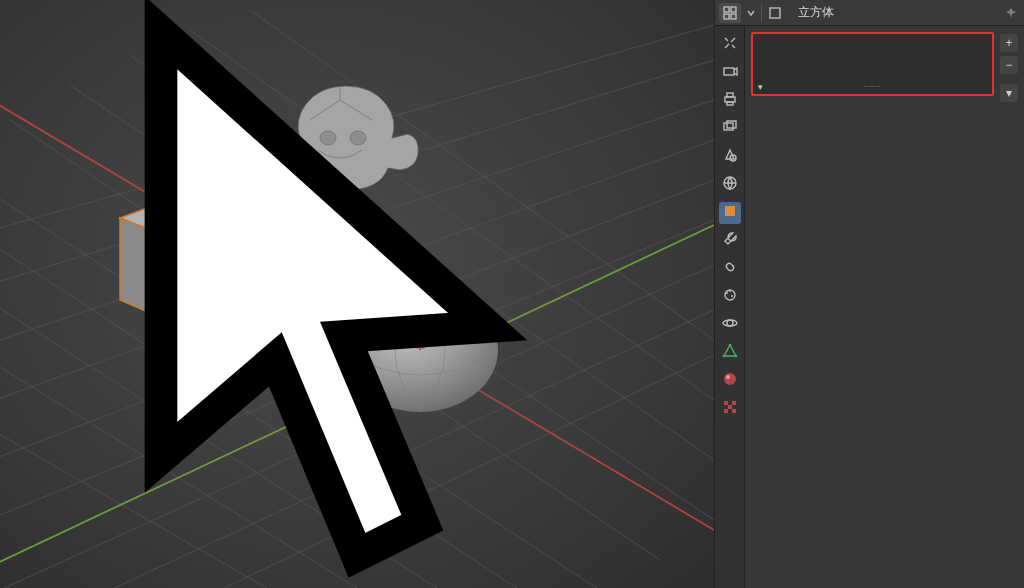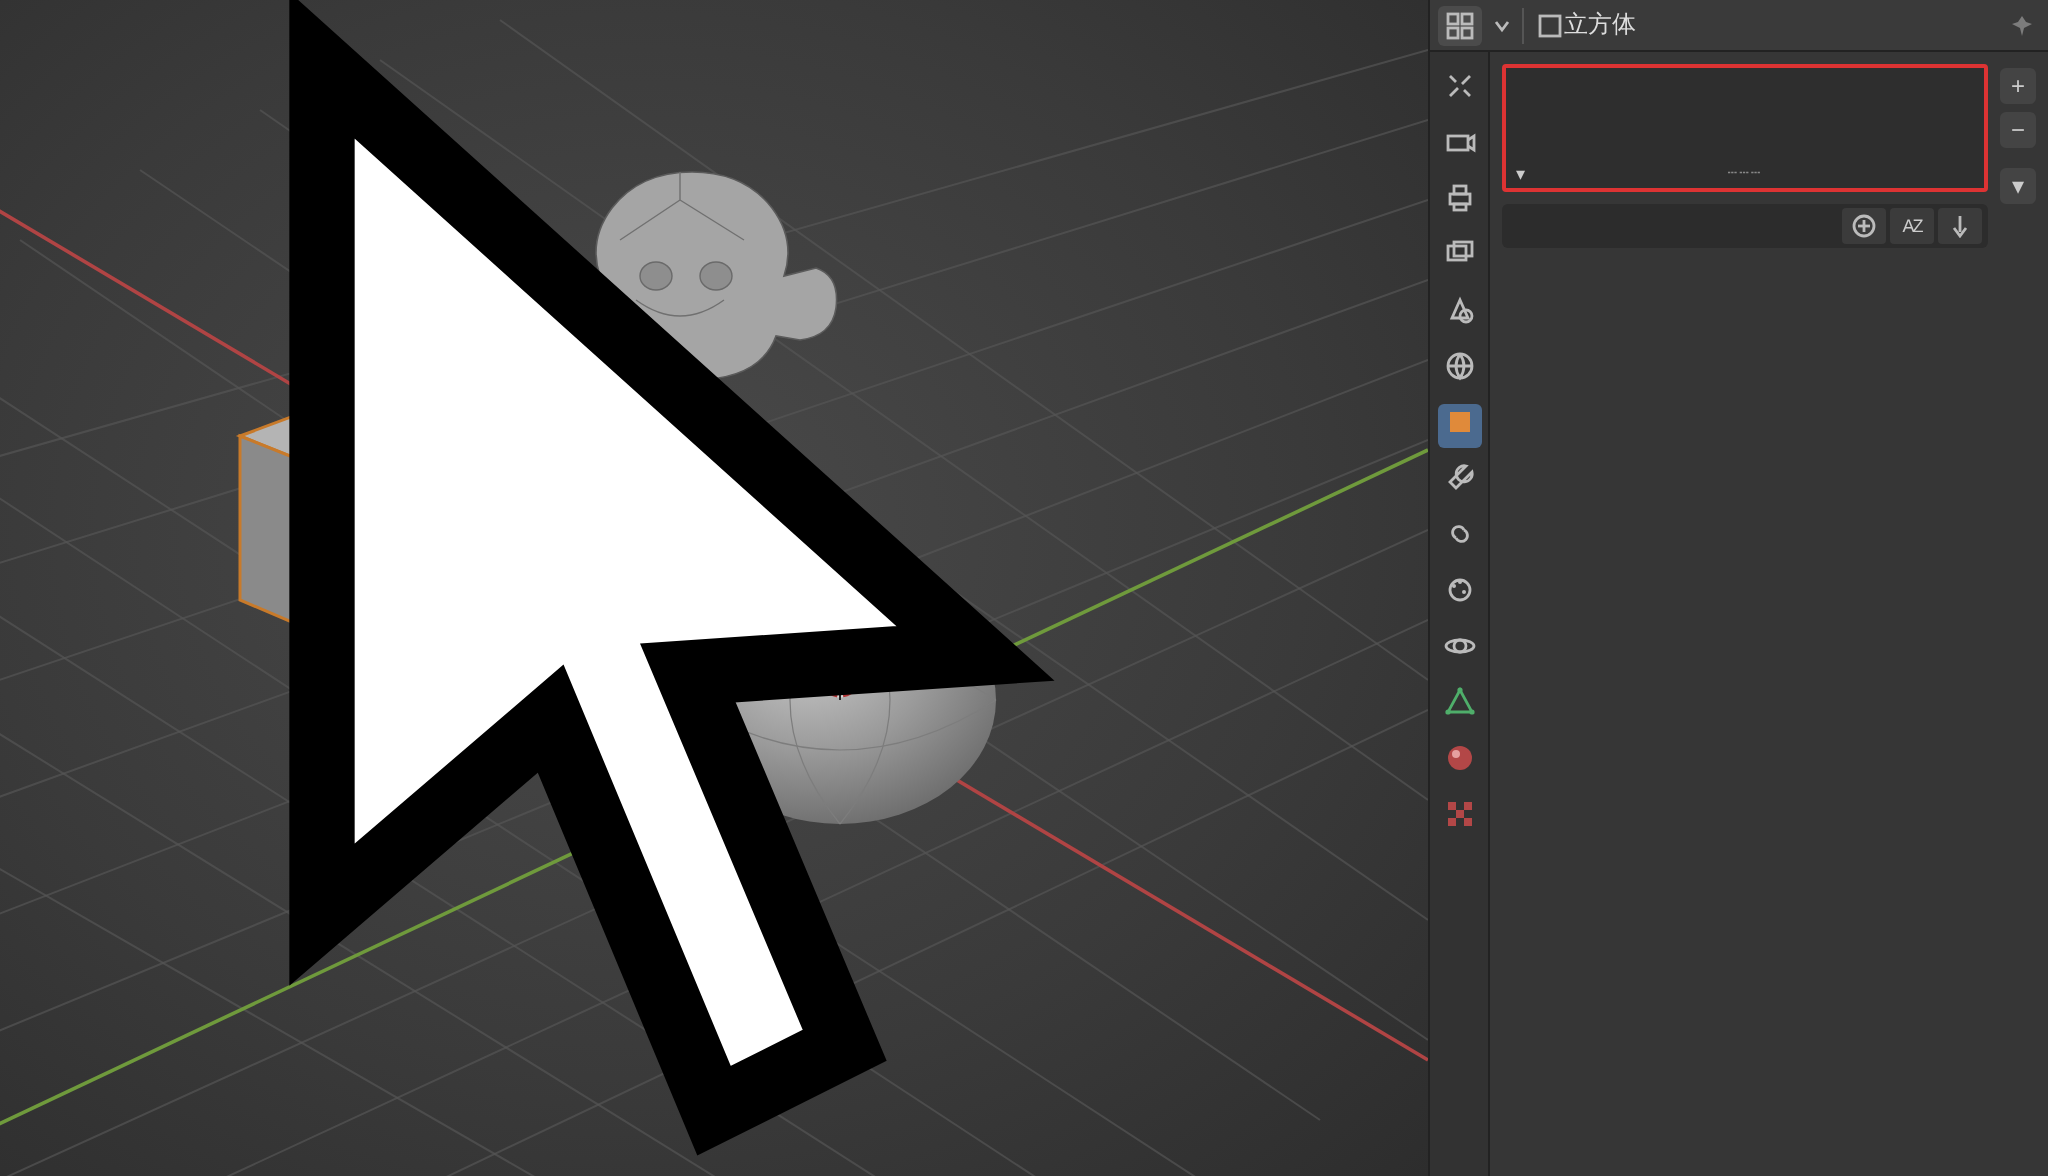--- a/index.html
+++ b/index.html
@@ -48,21 +48,21 @@
     padding: 0 4px;
     gap: 6px;
     font-size: 12px; color: #ddd;
     position: relative;
   }
   .hd-btn {
     width: 22px; height: 20px; display: flex; align-items: center; justify-content: center;
     border-radius: 3px; background: #4b4b4b;
   }
   .hd-sep { width:1px; height:18px; background:#555; }
-  .hd-title { display:flex; align-items:center; gap:0; }
+  .hd-title { display:flex; align-items:center; gap:16px; }
   .pin { margin-left:auto; width:18px; height:18px; display:flex; align-items:center; justify-content:center; opacity:.7; }
 
   .side-body {
     flex: 1 1 auto;
     display: flex;
   }
   .tab-col {
     width: 30px;
     background: #323232;
     display: flex; flex-direction: column; align-items: center;
@@ -346,35 +346,17 @@
           <div class="sq-btn">+</div>
           <div class="sq-btn">−</div>
           <div class="sq-btn" style="margin-top:6px">▾</div>
         </div>
 
         <div class="mod-list" style="margin-right:24px;">
           <span class="mod-dropdown-caret">▾</span>
           <span class="mod-grip">┄┄┄</span>
         </div>
 
-        <div class="mod-toolbar" style="margin-right:24px;">
-          <div class="tb-btn">
-            <svg width="12" height="12" viewBox="0 0 12 12">
-              <circle cx="6" cy="6" r="5" class="ico"></circle>
-              <line x1="6" y1="3" x2="6" y2="9" class="ico"></line>
-              <line x1="3" y1="6" x2="9" y2="6" class="ico"></line>
-            </svg>
-          </div>
-          <div class="tb-btn">
-            <span style="font-size:9px;letter-spacing:-1px;">A͏Z</span>
-          </div>
-          <div class="tb-btn">
-            <svg width="10" height="12" viewBox="0 0 10 12">
-              <line x1="5" y1="1" x2="5" y2="9" class="ico"></line>
-              <path d="M2,7 L5,11 L8,7" class="ico"></path>
-            </svg>
-          </div>
-        </div>
       </div>
     </div>
 
   </div>
 </div>
 
 </body></html>

